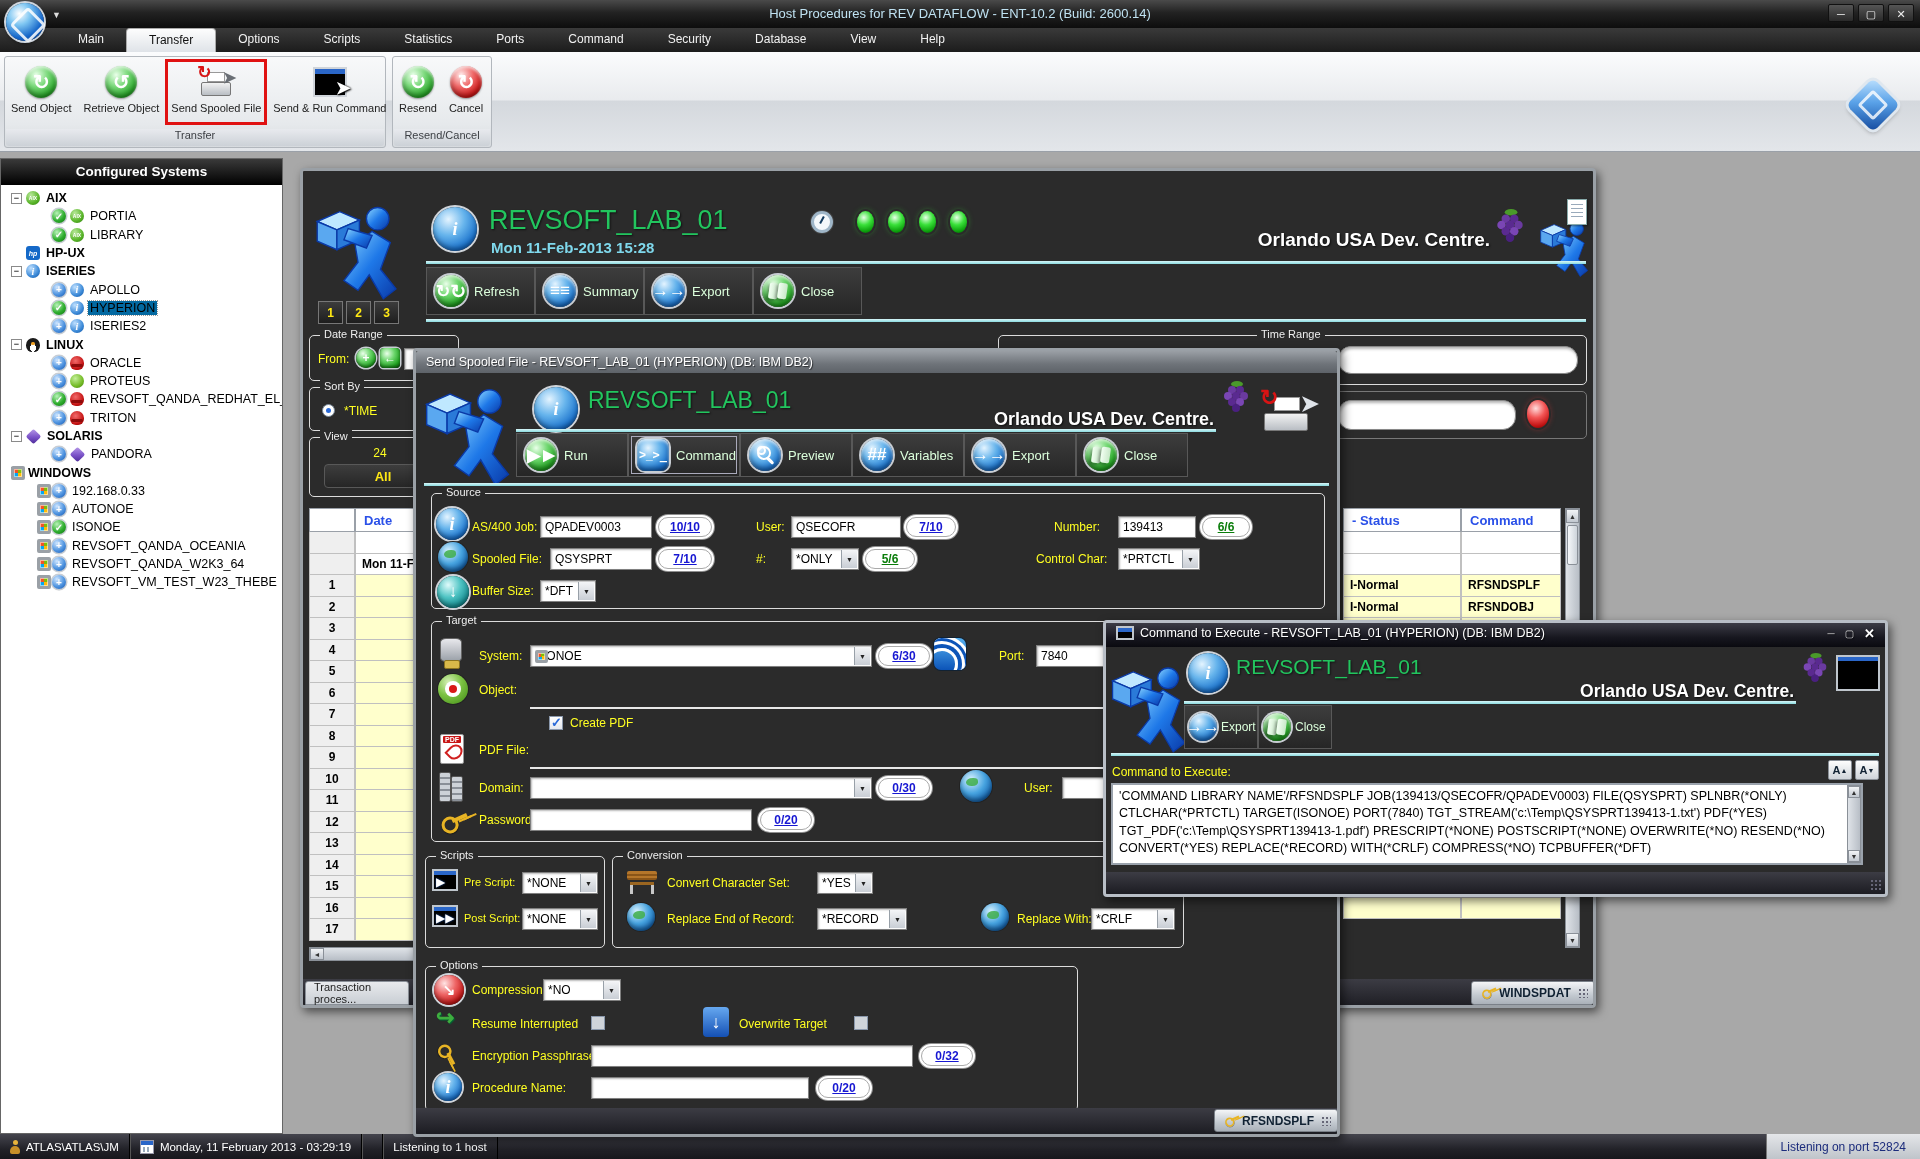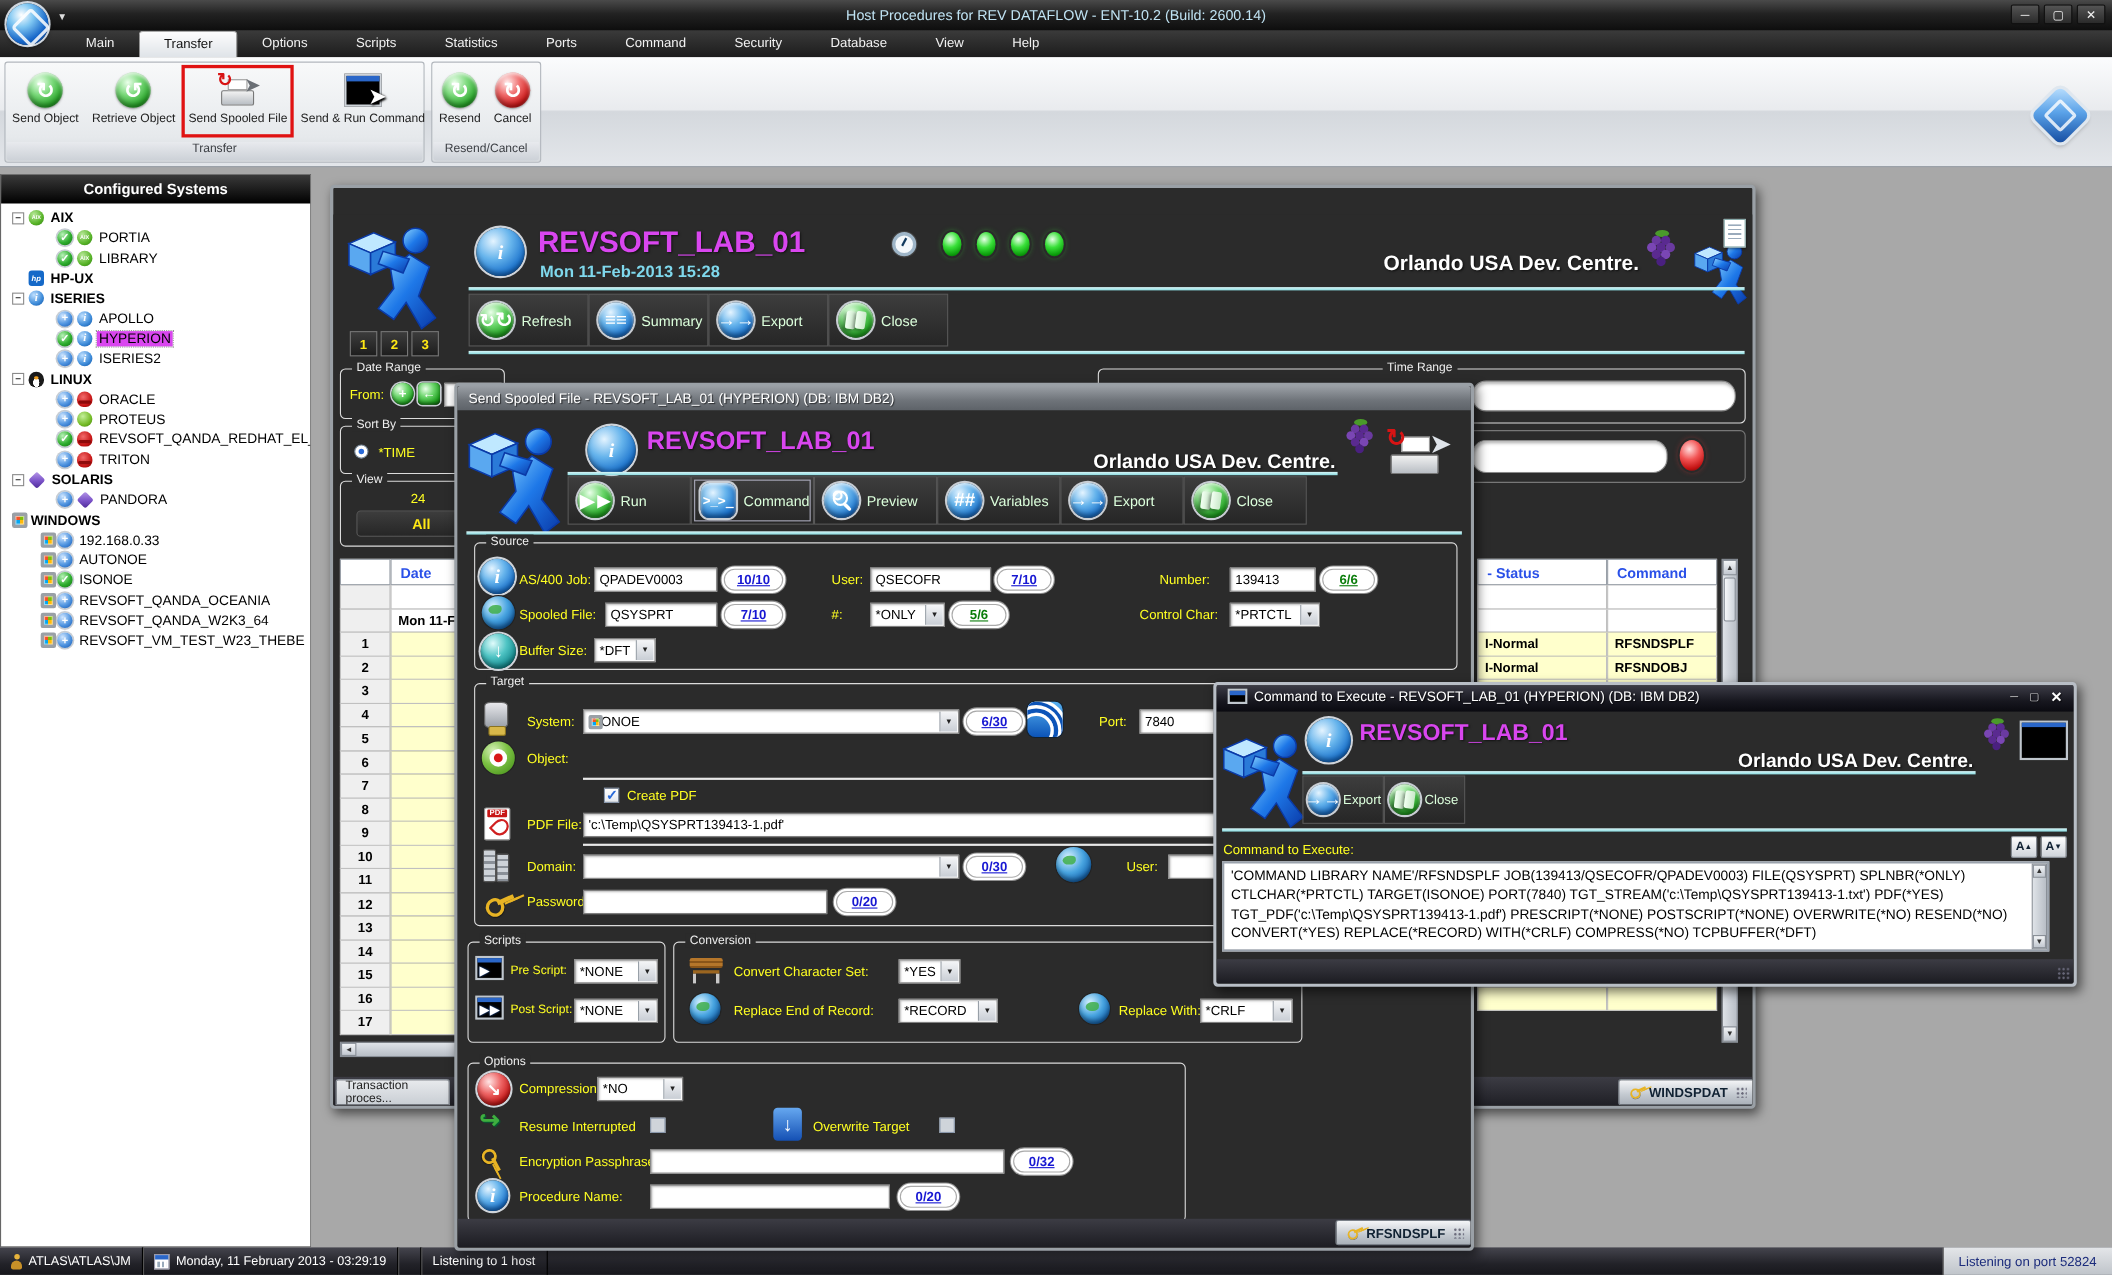--- a/index.html
+++ b/index.html
@@ -65,21 +65,21 @@
   .sidebar { position:absolute; left:0; top:158px; width:283px; height:976px; background:#fff; border:1px solid #666; }
   .sb-header { position:absolute; left:0; top:0; width:100%; height:26px;
     background:linear-gradient(#3a3a3a,#000); color:#fff; font-weight:bold; font-size:13.5px;
     text-align:center; line-height:26px; }
   .tree { position:absolute; left:0; top:30px; right:0; bottom:0; overflow:hidden; }
   .tree-item { display:flex; align-items:center; gap:4px; height:18.3px; padding-left:10px;
     font-size:12.5px; color:#000; white-space:nowrap; }
   .tree-item.root { font-weight:bold; }
   .tree-item.child { padding-left:36px; }
   .tree-item .tree-label { padding:0 2px; }
-  .tree-item.sel .tree-label { background:#d946ef; outline:1px dotted #999; }
+  .tree-item.sel .tree-label { background:#0369a1; outline:1px dotted #999; }
   .expander { width:11px; height:11px; background:#fff; border:1px solid #8a8a8a; flex:none;
     font-size:9px; line-height:9px; text-align:center; color:#333; }
   .expander.minus::after { content:"−"; }
   .expander.none { visibility:hidden; }
   .badge { width:14px; height:14px; border-radius:50%; flex:none; display:flex; align-items:center;
     justify-content:center; color:#fff; font-size:10px; font-weight:bold;
     box-shadow:0 0 0 1.5px #c7cdd4, 0 1px 1px rgba(0,0,0,.4); }
   .badge.check { background:radial-gradient(circle at 35% 30%,#b8f2b8,#2fae2f 55%,#0c6e0c); }
   .badge.check::after { content:"✓"; }
   .badge.plus { background:radial-gradient(circle at 35% 30%,#cfe6ff,#4f94e0 55%,#1253ae); }
@@ -274,21 +274,21 @@
     background:linear-gradient(#e4e6e9,#bfc4ca); color:#1c2c7c; font-size:12px;
     border-left:1px solid #777; }
 
   .pagetab { width:25px; height:23px; background:linear-gradient(#3c3c3c,#1e1e1e); border:1px solid #777;
     color:#ffe814; font-size:12px; font-weight:bold; display:flex; align-items:center; justify-content:center; }
 
   .white-pill { position:absolute; background:#fff; border-radius:13px; border:1px solid #888;
     box-shadow:inset 1px 2px 3px rgba(0,0,0,.3); }
   .darkpanel { position:absolute; border:1px solid #d8d8d8; border-radius:4px; background:#222; }
 
-  .hdr-title { position:absolute; color:#d946ef; font-weight:bold; white-space:nowrap;
+  .hdr-title { position:absolute; color:#22c55e; font-weight:normal; white-space:nowrap;
     text-shadow:1px 1px 2px rgba(0,0,0,.6); }
   .hdr-date { position:absolute; color:#7fd8ec; font-weight:bold; font-size:15px; white-space:nowrap; }
   .hdr-loc { position:absolute; color:#fff; font-weight:bold; white-space:nowrap; text-align:right;
     text-shadow:1px 1px 2px rgba(0,0,0,.7); }
   .underline-w { position:absolute; height:2px; background:#e8e8e8; }
 
   .fontbtn { position:absolute; width:24px; height:20px; background:linear-gradient(#fdfdfd,#cfd4da);
     border:1px solid #8a9098; border-radius:2px; font-size:11px; font-weight:bold; color:#123;
     display:flex; align-items:center; justify-content:center; }
   .fontbtn sup { font-size:7px; }
@@ -1083,23 +1083,20 @@
 
         <span class="target-icon" style="left:6px;top:52px;"></span>
         <span class="yl" style="left:47px;top:61px;">Object:</span>
         <div class="underline-w" style="left:98px;top:85px;width:740px;"></div>
 
         <span class="cb checked" style="left:117px;top:94px;"></span>
         <span class="yl" style="left:138px;top:94px;">Create PDF</span>
 
         <span class="pdf-icon" style="left:8px;top:112px;"></span>
         <span class="yl" style="left:47px;top:121px;">PDF File:</span>
-        <div class="tfield" style="left:98px;top:117px;width:788px;">
-            <span>'c:\Temp\QSYSPRT139413-1.pdf'</span>
-          </div>
         <div class="underline-w" style="left:98px;top:145px;width:740px;"></div>
 
         <span class="domain-icon" style="left:6px;top:150px;"></span>
         <span class="yl" style="left:47px;top:159px;">Domain:</span>
         <div class="tfield" style="left:98px;top:155px;width:342px;padding-right:18px;">
             <span class="ddb">▼</span>
           </div>
         <div class="counter" style="left:446px;top:156px;width:52px;">
             <span>0/30</span>
           </div>

